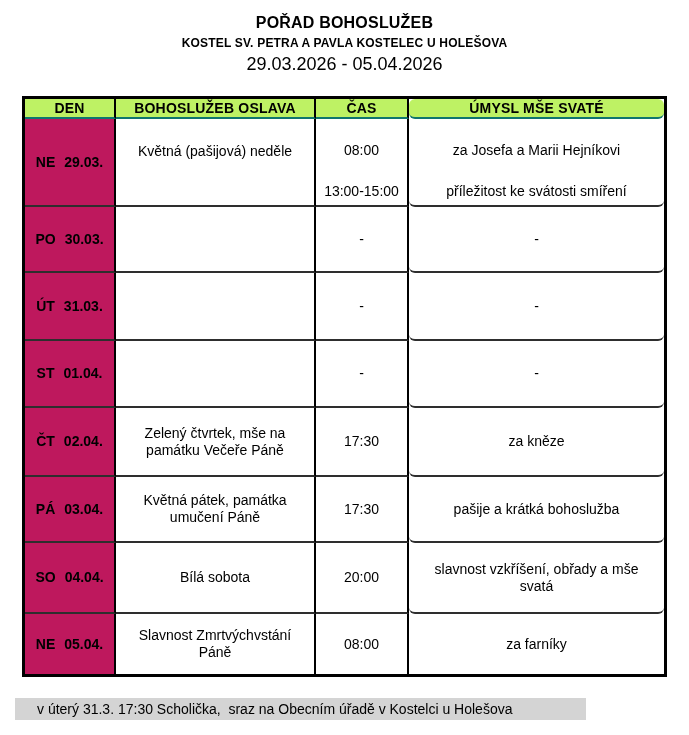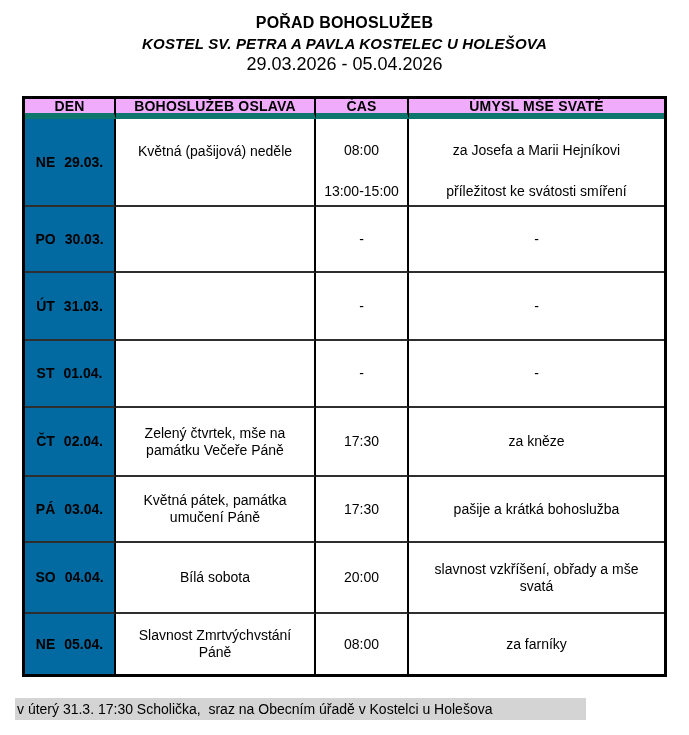--- a/index.html
+++ b/index.html
@@ -8,21 +8,21 @@
     width:689px; height:735px;
     background:#ffffff;
     font-family:"Liberation Sans","DejaVu Sans",sans-serif;
     color:#000;
     overflow:hidden;
   }
 
   
   .doc-header { position:absolute; top:13px; left:0; right:0; text-align:center; }
   .doc-title    { font-size:16px; font-weight:bold; line-height:20px; letter-spacing:.2px; }
-  .doc-subtitle { font-size:15px; font-weight:bold; line-height:21px; letter-spacing:.2px;font-style:italic; }
+  .doc-subtitle { font-size:12px; font-weight:bold; line-height:21px; letter-spacing:.2px; }
   .doc-dates    { font-size:18px; font-weight:normal; line-height:20px; }
 
   
   .tbl {
     position:absolute; left:22px; top:96px;
     width:645px; box-sizing:border-box;
     border:3px solid #000;
     display:grid;
     grid-template-columns:91px 200px 93px 255px;
     grid-template-rows:20px 88px 66px 68px 67px 69px 66px 71px 60px;
@@ -31,52 +31,52 @@
   .cell {
     box-sizing:border-box;
     border-right:2px solid #000;
     border-bottom:2px solid #2e2e2e;
     display:flex; align-items:center; justify-content:center;
     text-align:center;
     font-size:14px; line-height:17px;
     padding:2px 13px;
     overflow:hidden;
   }
-  .cell.c3 { border-right:none; }
+  .cell.c3 { border-right:none;border-radius:6px; }
   .cell.last { border-bottom:none; }
   .th {
-    background:#f0abfc;
+    background:#bef264;
     font-weight:bold;
-    border-bottom:6px solid #0f766e;
+    border-bottom:2px solid #0f766e;
     padding:0 8px;
     letter-spacing:.2px;
   }
   .day {
-    background:#0369a1;
+    background:#be185d;
     font-weight:bold;
     gap:9px;
     padding:4px 4px;
   }
   .two-line {
     flex-direction:column;
     justify-content:space-between;
     padding:23px 8px 5px 8px;
   }
   .align-top {
     align-items:flex-start;
     padding-top:24px;
   }
 
   
   .footer-bar {
     position:absolute; left:15px; top:698px;
     width:571px; height:22px;
     background:#d4d4d4;
     font-size:14px; line-height:22px;
-    padding-left:2px;
+    padding-left:22px;
     box-sizing:border-box;
     white-space:pre;
     overflow:hidden;
   }
 </style>
 </head>
 <body>
 
 <div class="page">
 

